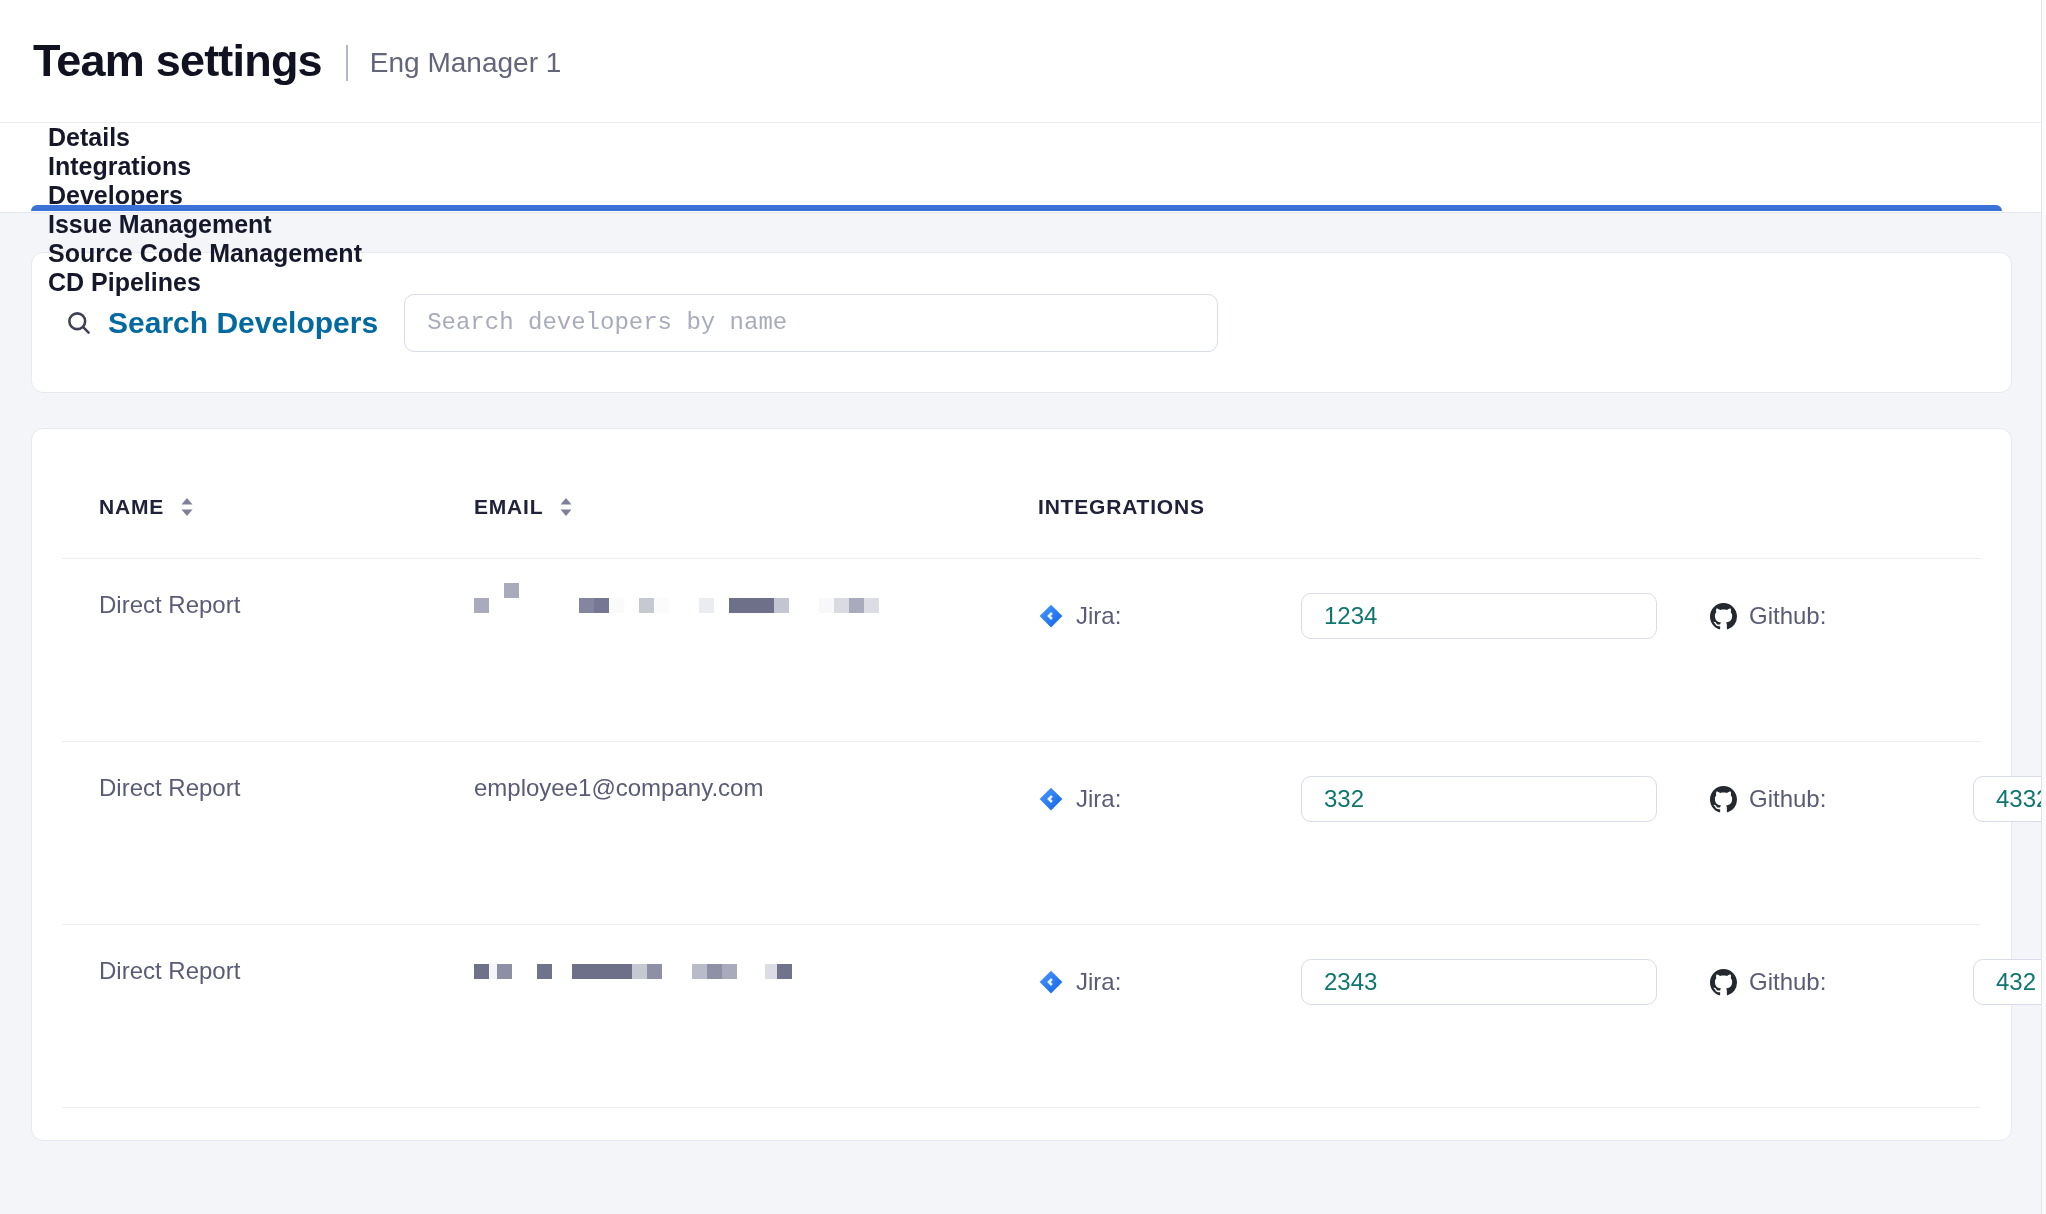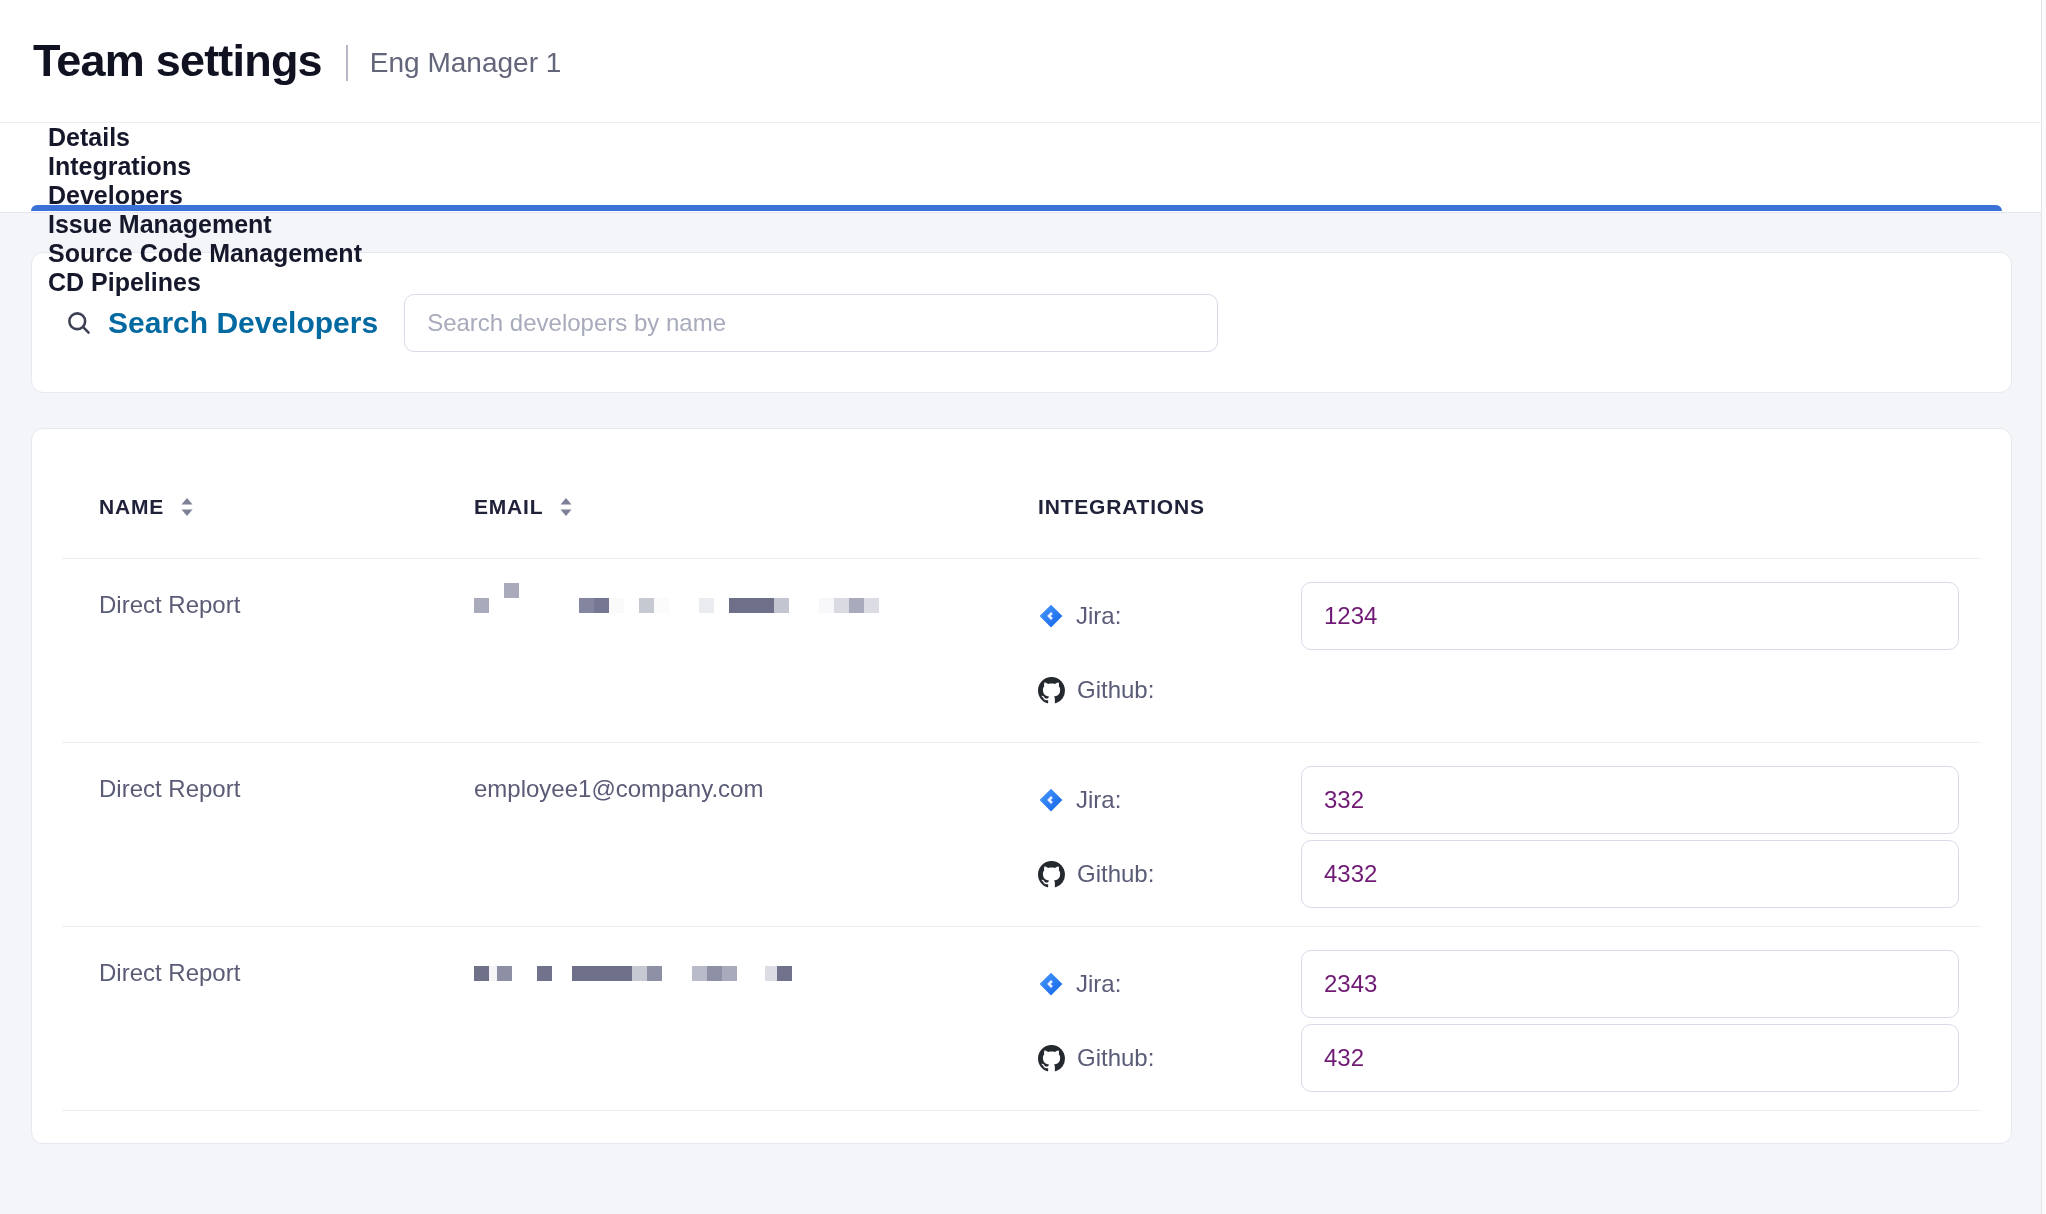--- a/index.html
+++ b/index.html
@@ -56,48 +56,48 @@
   .filter-select {
     margin-left:30px; width:308px; height:58px; flex:0 0 308px;
     border:1.5px solid var(--input-border); border-radius:10px;
     display:flex; align-items:center; justify-content:space-between;
     padding:0 16px 0 20px; font-size:24px; color:#191b2c; cursor:pointer; background:#fff;
   }
   .search-input {
     margin-left:26px; width:814px; height:58px;
     border:1.5px solid var(--input-border); border-radius:10px;
     padding:12px 22px; font-size:24px; color:#16182b; background:#fff; outline:none;
-    font-family:Liberation Sans, sans-serif;
+    font-family:Liberation Mono, monospace;
   }
   .search-input::placeholder { color:#a8abbb; }
 
   
   .table-card { margin-top:35px; padding:0 30px; }
   .grid-row { display:grid; grid-template-columns:412px 564px 1fr; }
   .thead { height:129px; align-items:center; padding-top:26px; }
   .th {
     display:flex; align-items:center;
     font-size:21px; font-weight:bold; letter-spacing:0.8px; color:#20223a;
   }
   .th.sortable { cursor:pointer; }
   .th-name { padding-left:37px; }
   .sort-icon { margin-left:16px; display:inline-flex; }
   .trow { border-top:1px solid var(--divider); min-height:183px; padding-top:28px; }
   .cell-name { padding-left:37px; font-size:24px; color:var(--muted); padding-top:4px; }
   .cell-email { font-size:24px; color:var(--muted); padding-top:4px; }
-  .cell-int { display:flex; flex-direction:column; gap:16px; padding-bottom:23px; }
+  .cell-int { display:flex; flex-direction:row; gap:31px; padding-bottom:23px; }
   .int-row { display:flex; align-items:center; height:58px; }
   .int-label {
     display:flex; align-items:center; gap:12px;
     flex:0 0 263px; font-size:24px; color:var(--muted);
   }
   .int-input {
-    flex:1; height:68px; margin-right:22px;
+    flex:1; height:46px; margin-right:22px;
     border:1.5px solid var(--input-border); border-radius:10px;
-    padding:0 22px; font-size:24px; color:#701a75; background:#fff; outline:none;
+    padding:0 22px; font-size:24px; color:#0f766e; background:#fff; outline:none;
     font-family:inherit;
   }
   .table-footer { border-top:1px solid var(--divider); height:33px; }
 
   
   .mosaic { display:flex; align-items:flex-end; height:30px; margin-top:-8px; }
   .mosaic span { height:15px; display:block; flex:0 0 auto; }
   .mosaic span.raised { align-self:flex-start; }
 
   

